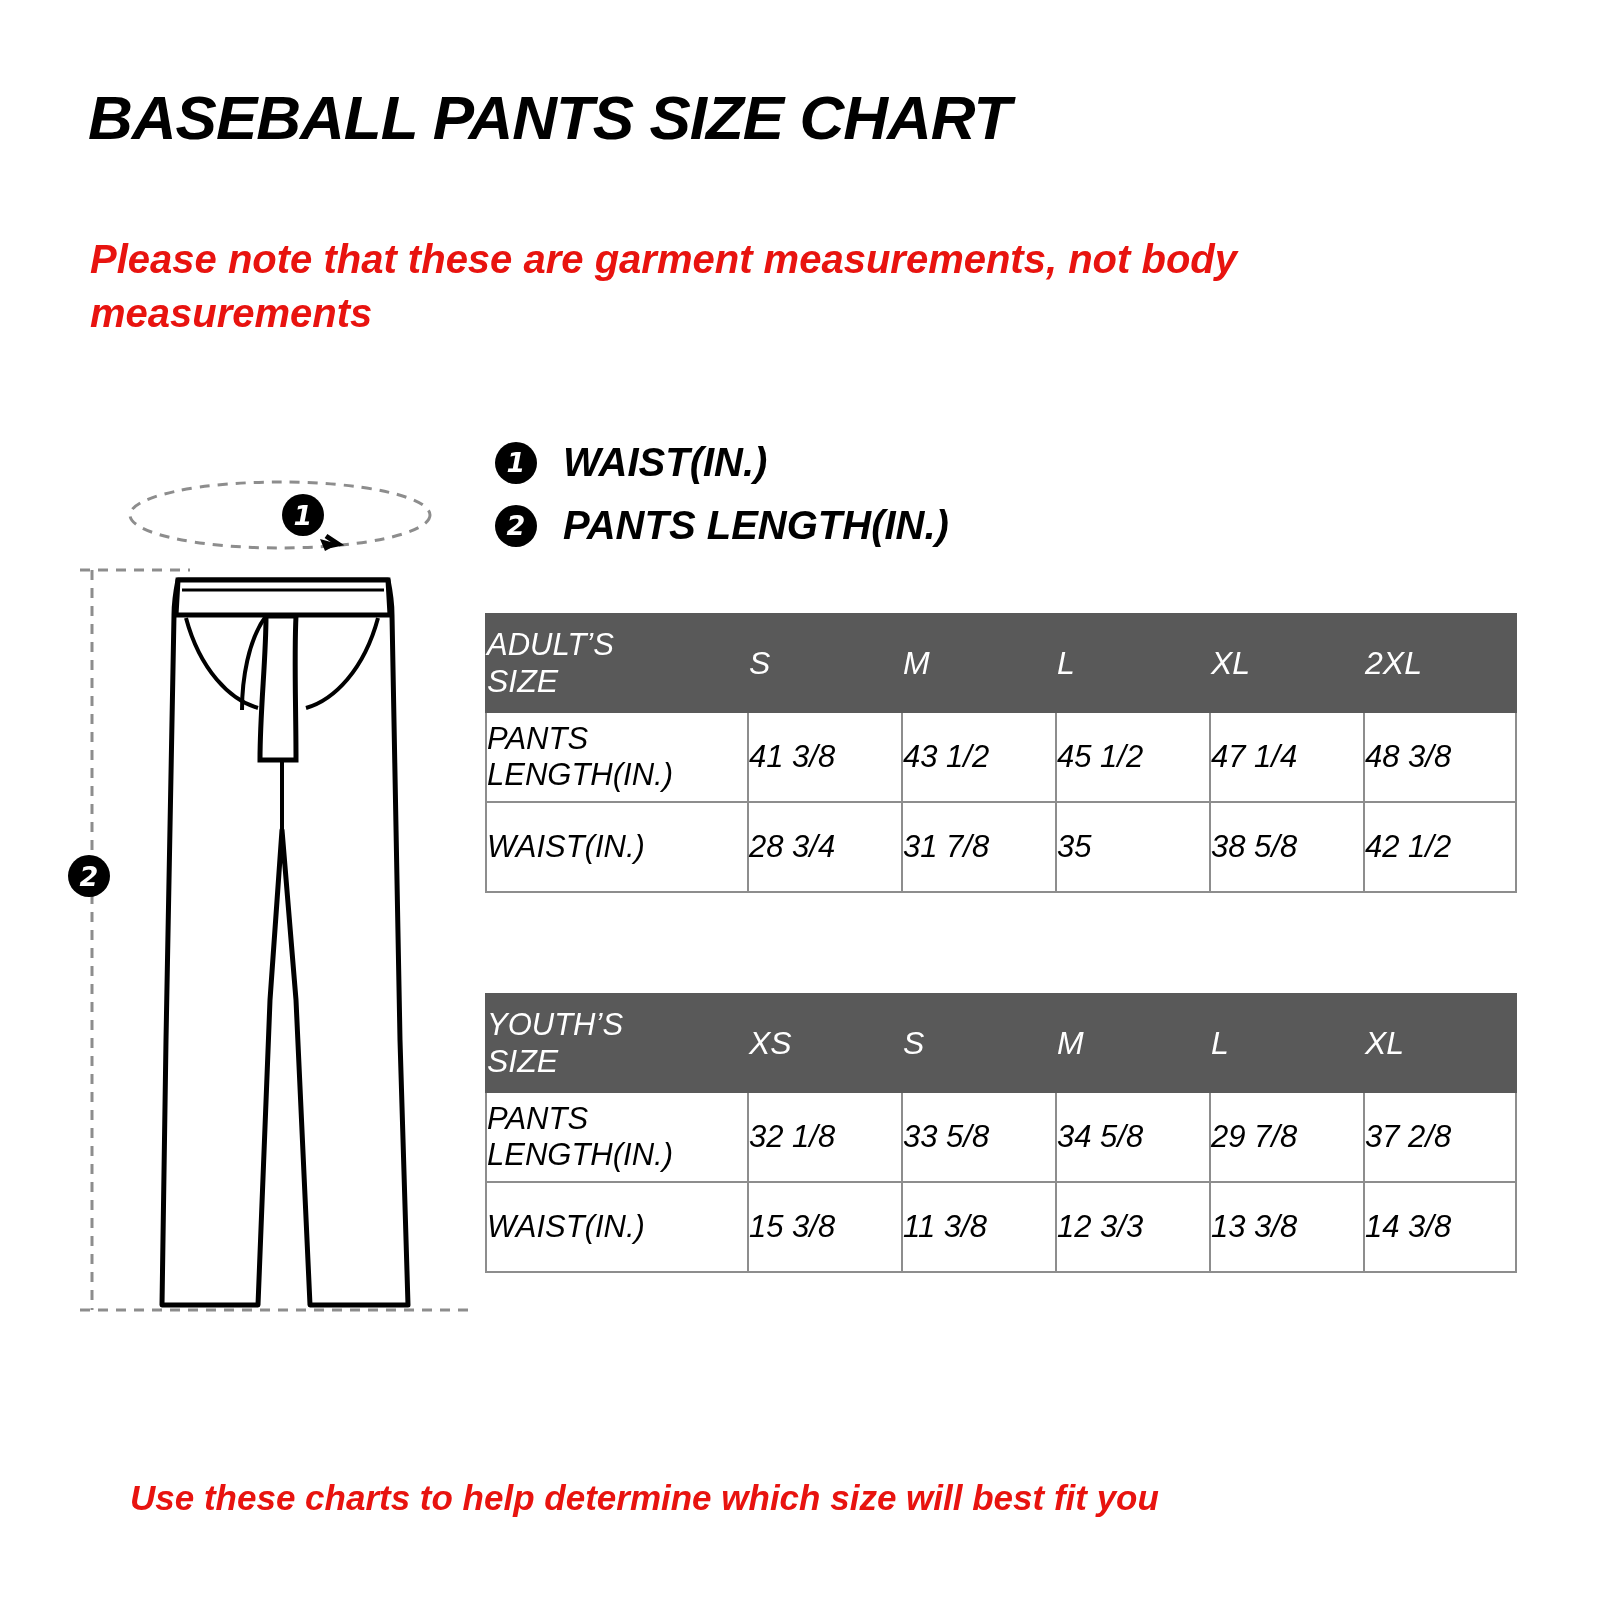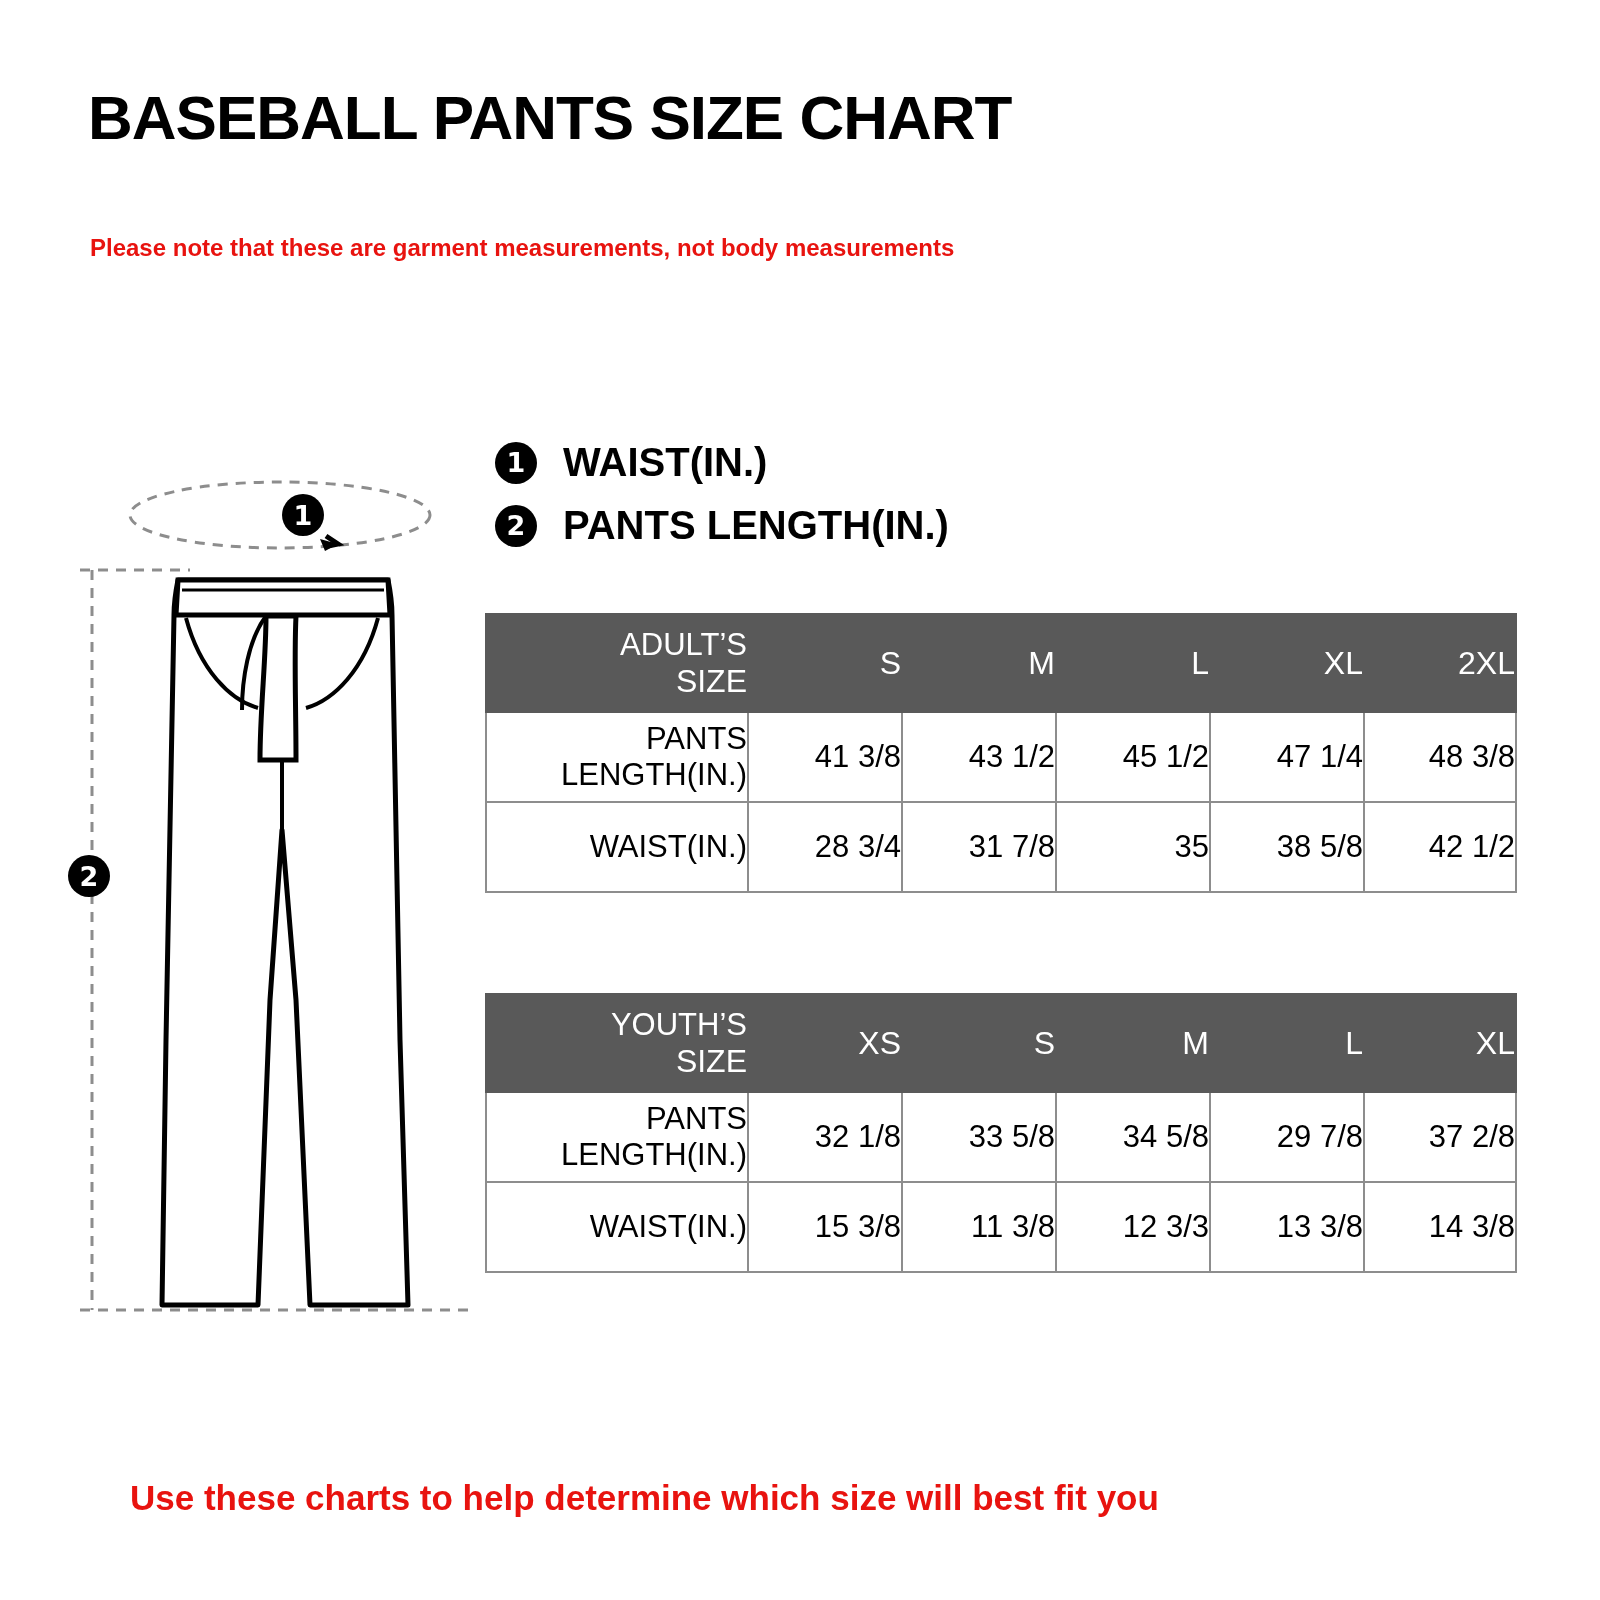--- a/index.html
+++ b/index.html
@@ -13,40 +13,41 @@
     font-family: "Liberation Sans", sans-serif;
     color: #000000;
     position: relative;
     overflow: hidden;
   }
   .page {
     position: relative;
     width: 1600px;
     height: 1566px;
     box-sizing: border-box;
+    font-style: italic;
   }
 
   .title {
     position: absolute;
     left: 88px;
     top: 85px;
     font-size: 62px;
     font-weight: bold;
     letter-spacing: -1px;
     line-height: 1.05;
     color: #000;
     white-space: nowrap;
   }
 
   .note {
     position: absolute;
     left: 90px;
     top: 232px;
     width: 1250px;
-    font-size: 24px;
+    font-size: 40px;
     font-weight: bold;
     color: #e8130f;
     line-height: 1.35;
   }
 
   .footer-note {
     position: absolute;
     left: 90px;
     top: 1475px;
     width: 1400px;
@@ -104,21 +105,21 @@
   }
 
   
   table.size-table {
     position: absolute;
     border-collapse: collapse;
     table-layout: fixed;
   }
   table.size-table td, table.size-table th {
     border: 2px solid #8d8d8d;
-    text-align: right;
+    text-align: left;
     vertical-align: middle;
     font-size: 31px;
     font-weight: normal;
     color: #000;
     background: #fff;
     padding: 0;
     height: 88px;
   }
   table.size-table thead th {
     background: #595959;

